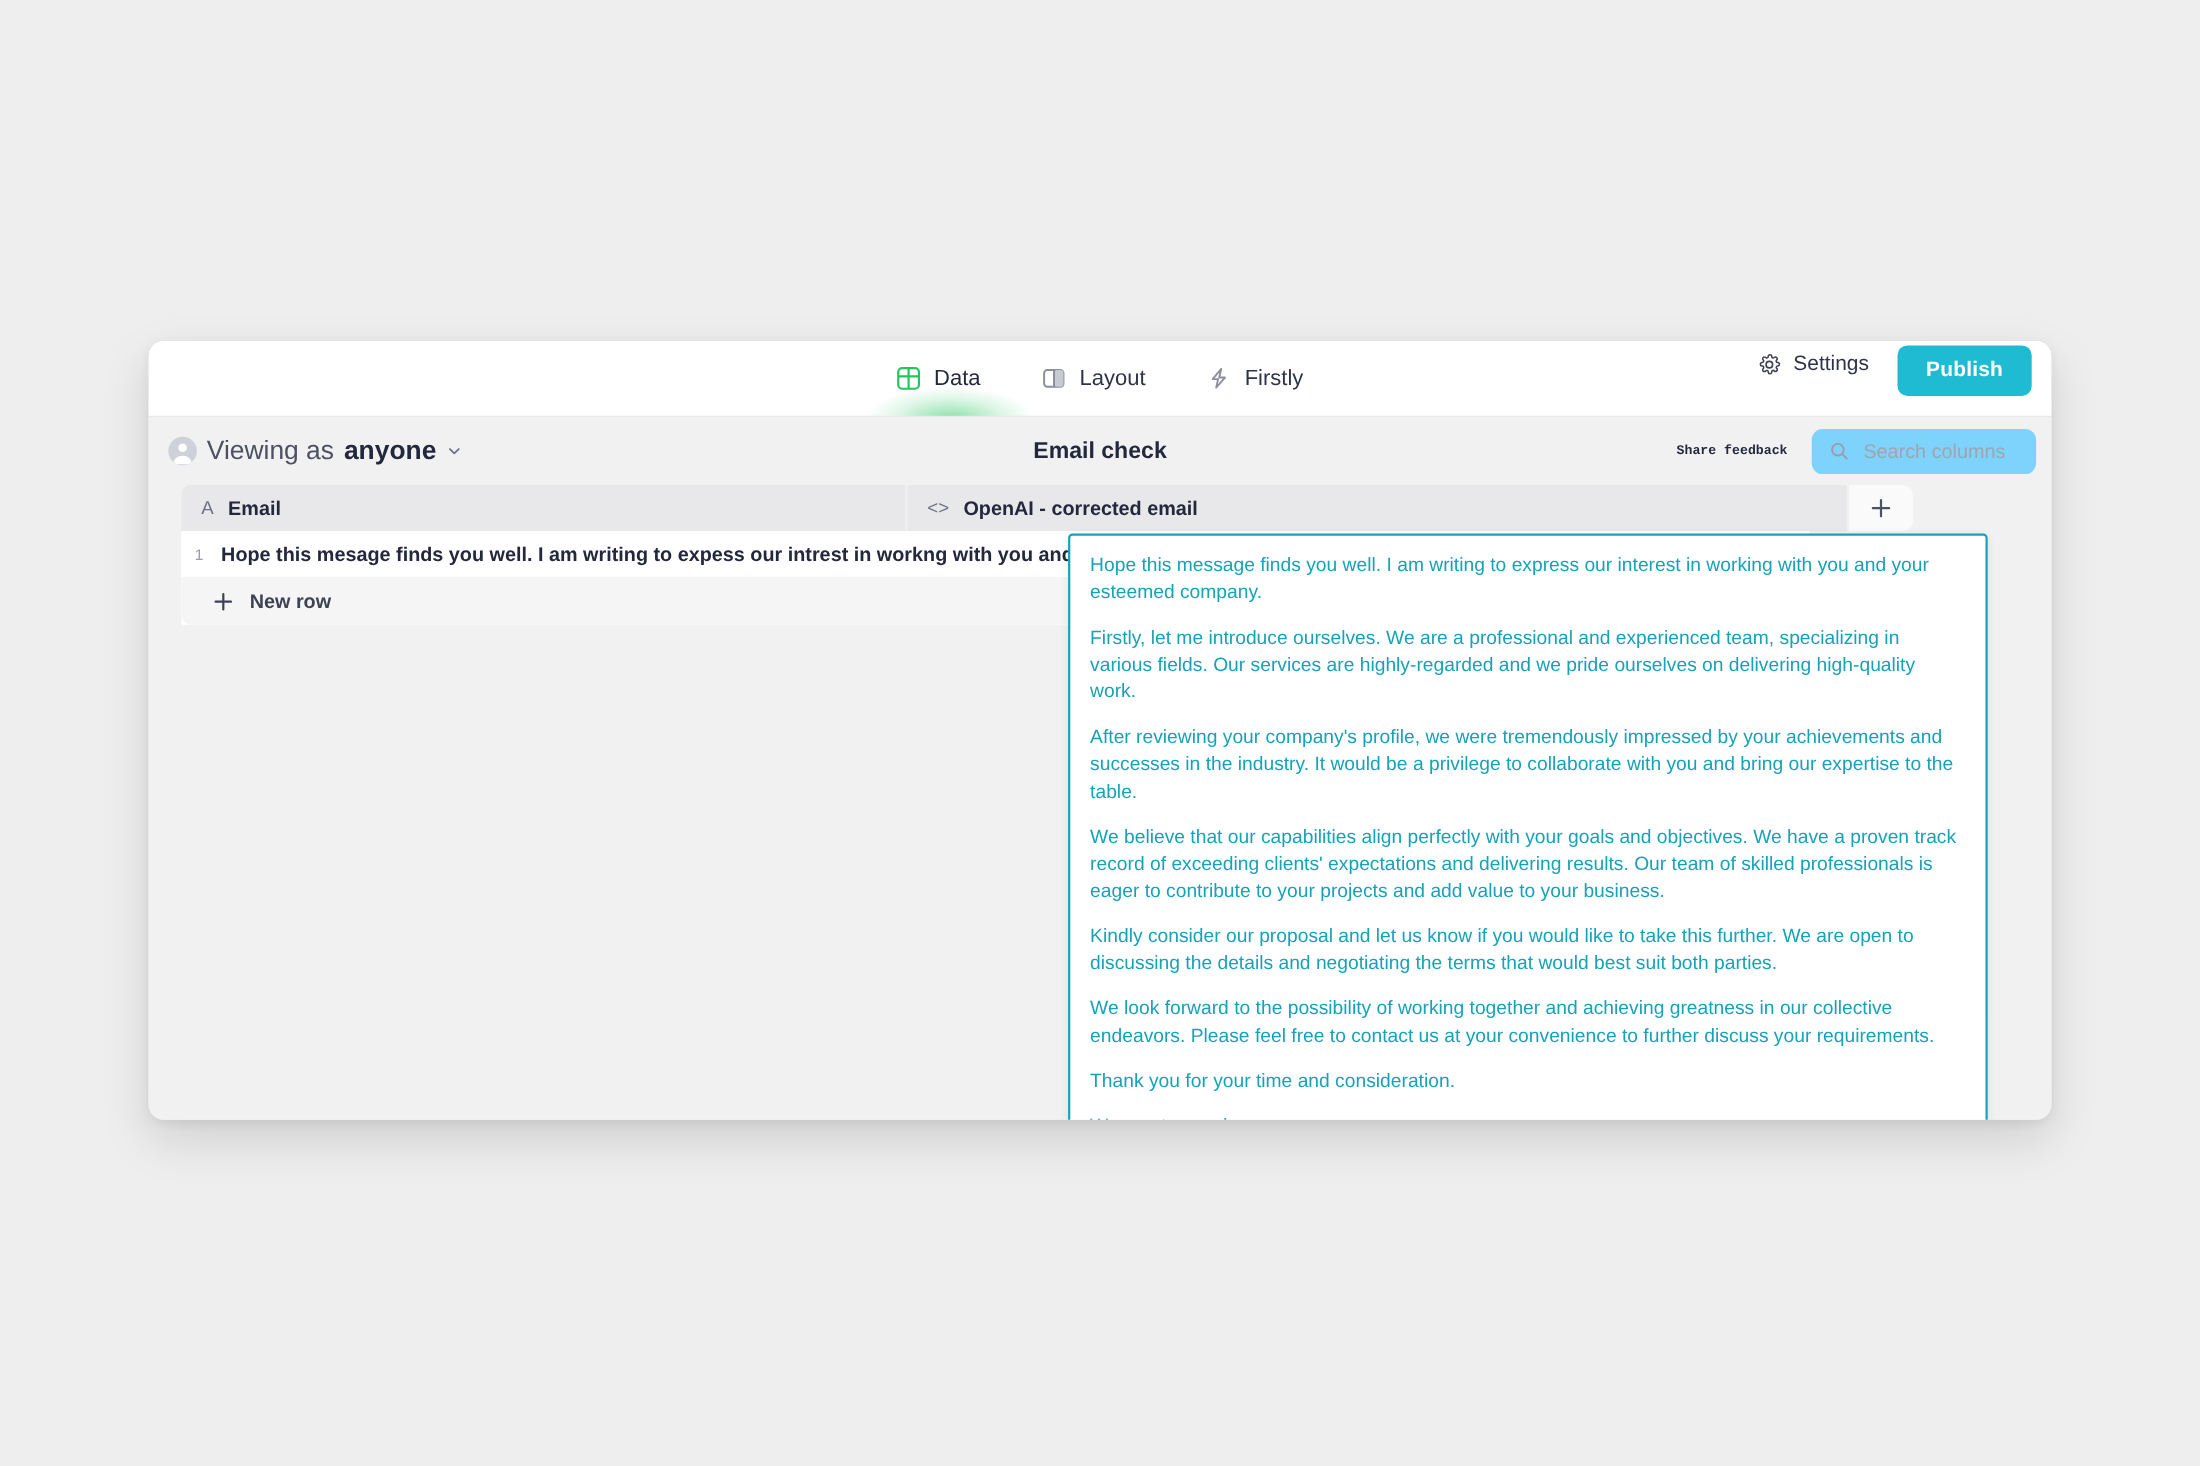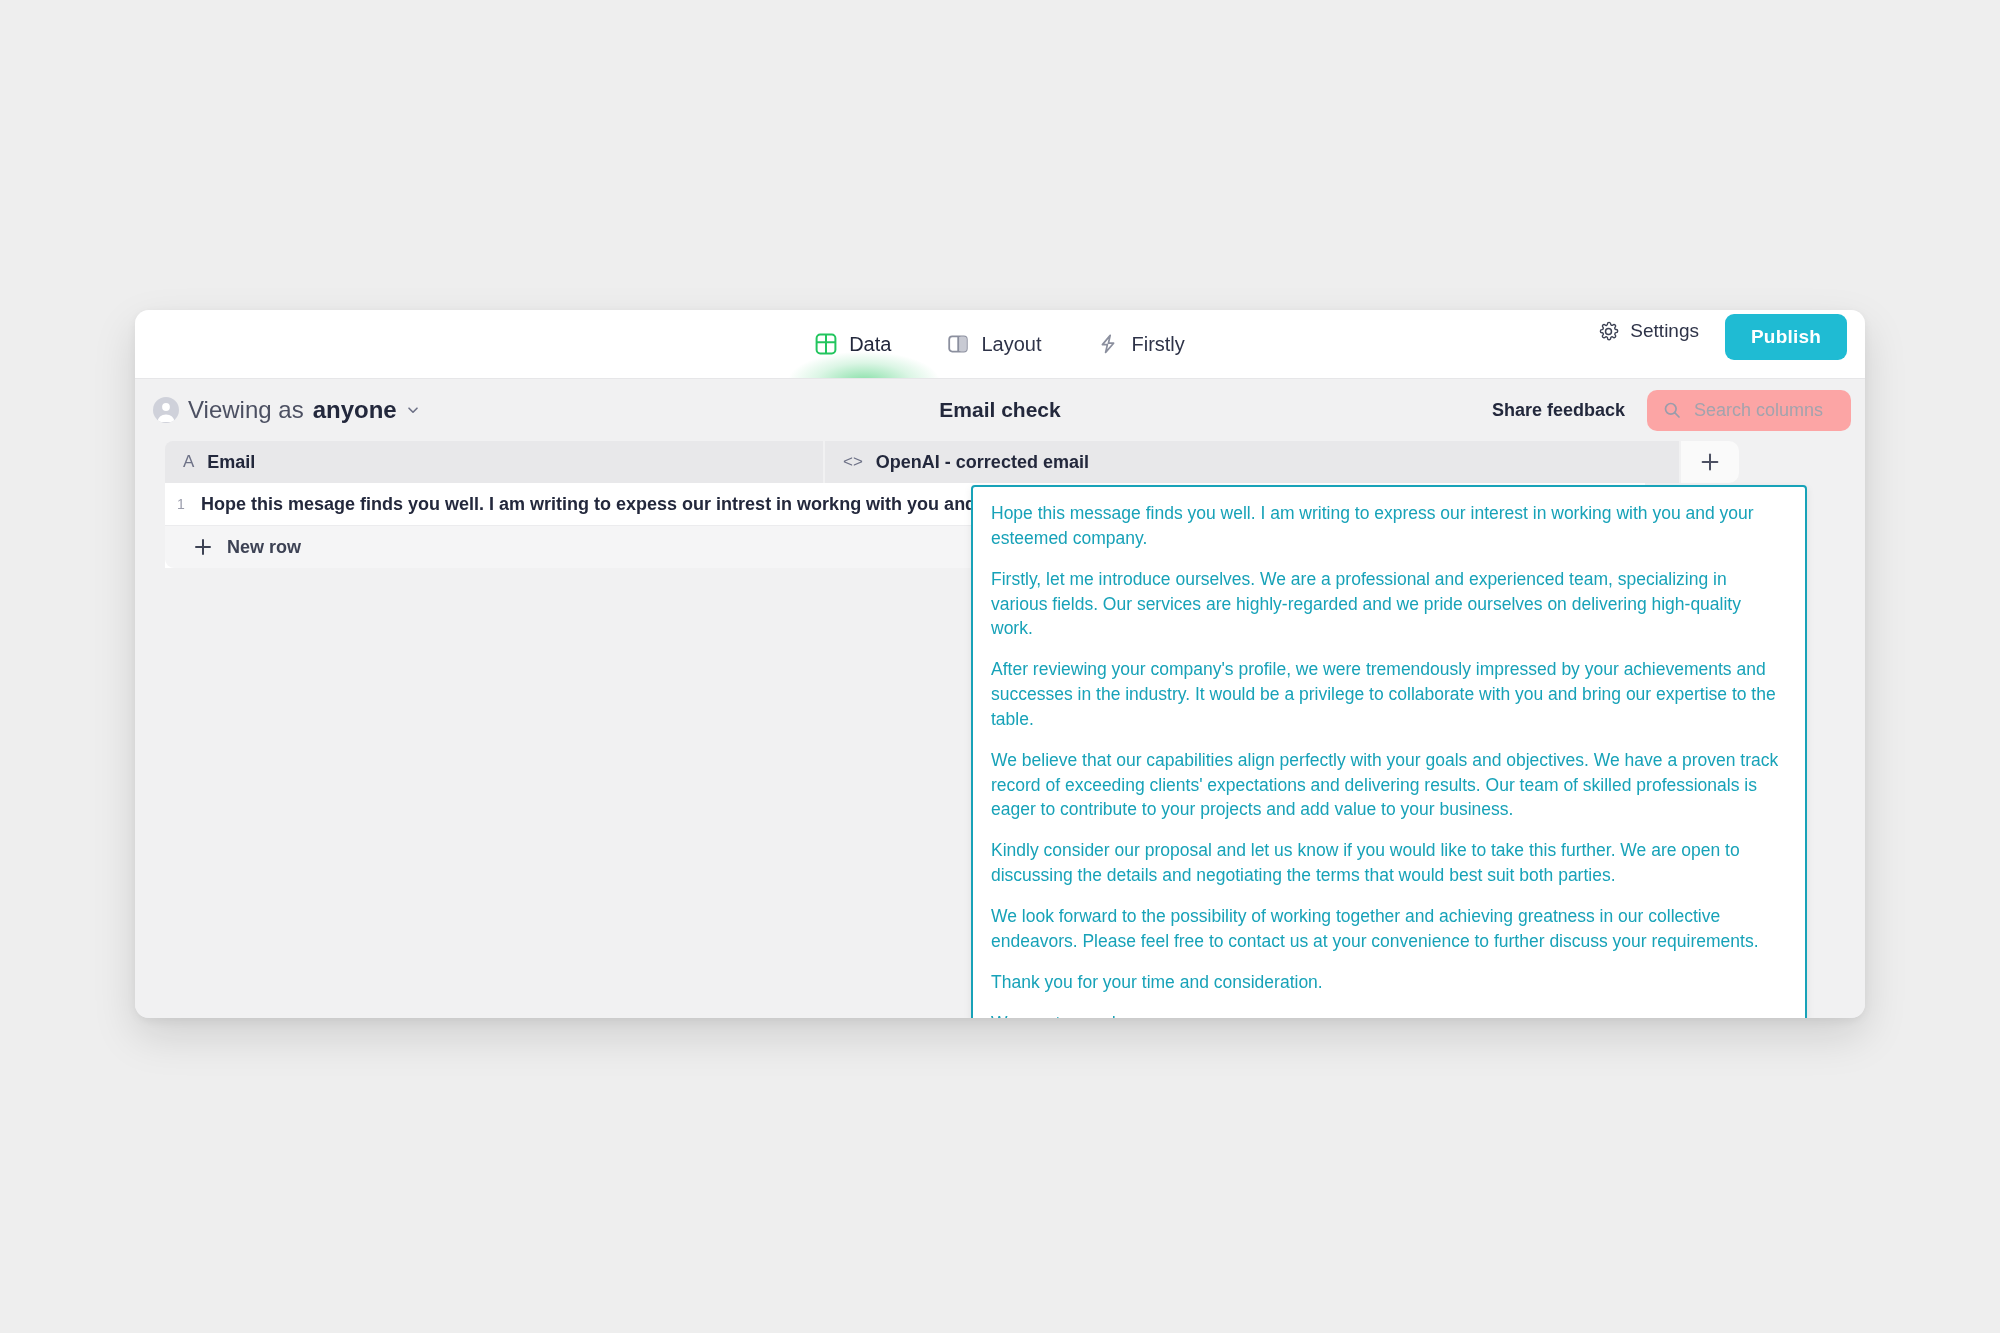--- a/index.html
+++ b/index.html
@@ -139,30 +139,31 @@
     pointer-events: none;
   }
   .subbar-right {
     position: absolute;
     right: 14px;
     display: flex;
     align-items: center;
     gap: 22px;
   }
   .share-feedback {
-    font-size: 18px;
+    font-size: 12px;
     font-weight: bold;
     color: #23283c;
     cursor: pointer;
+    font-family: Liberation Mono, monospace;
   }
   .search-box {
     display: flex;
     align-items: center;
     gap: 11px;
-    background: #fca5a5;
+    background: #7dd3fc;
     border-radius: 10px;
     padding: 9px 16px;
     width: 172px;
   }
   .search-box input {
     border: none;
     background: transparent;
     outline: none;
     font-size: 18px;
     color: #4c5062;

